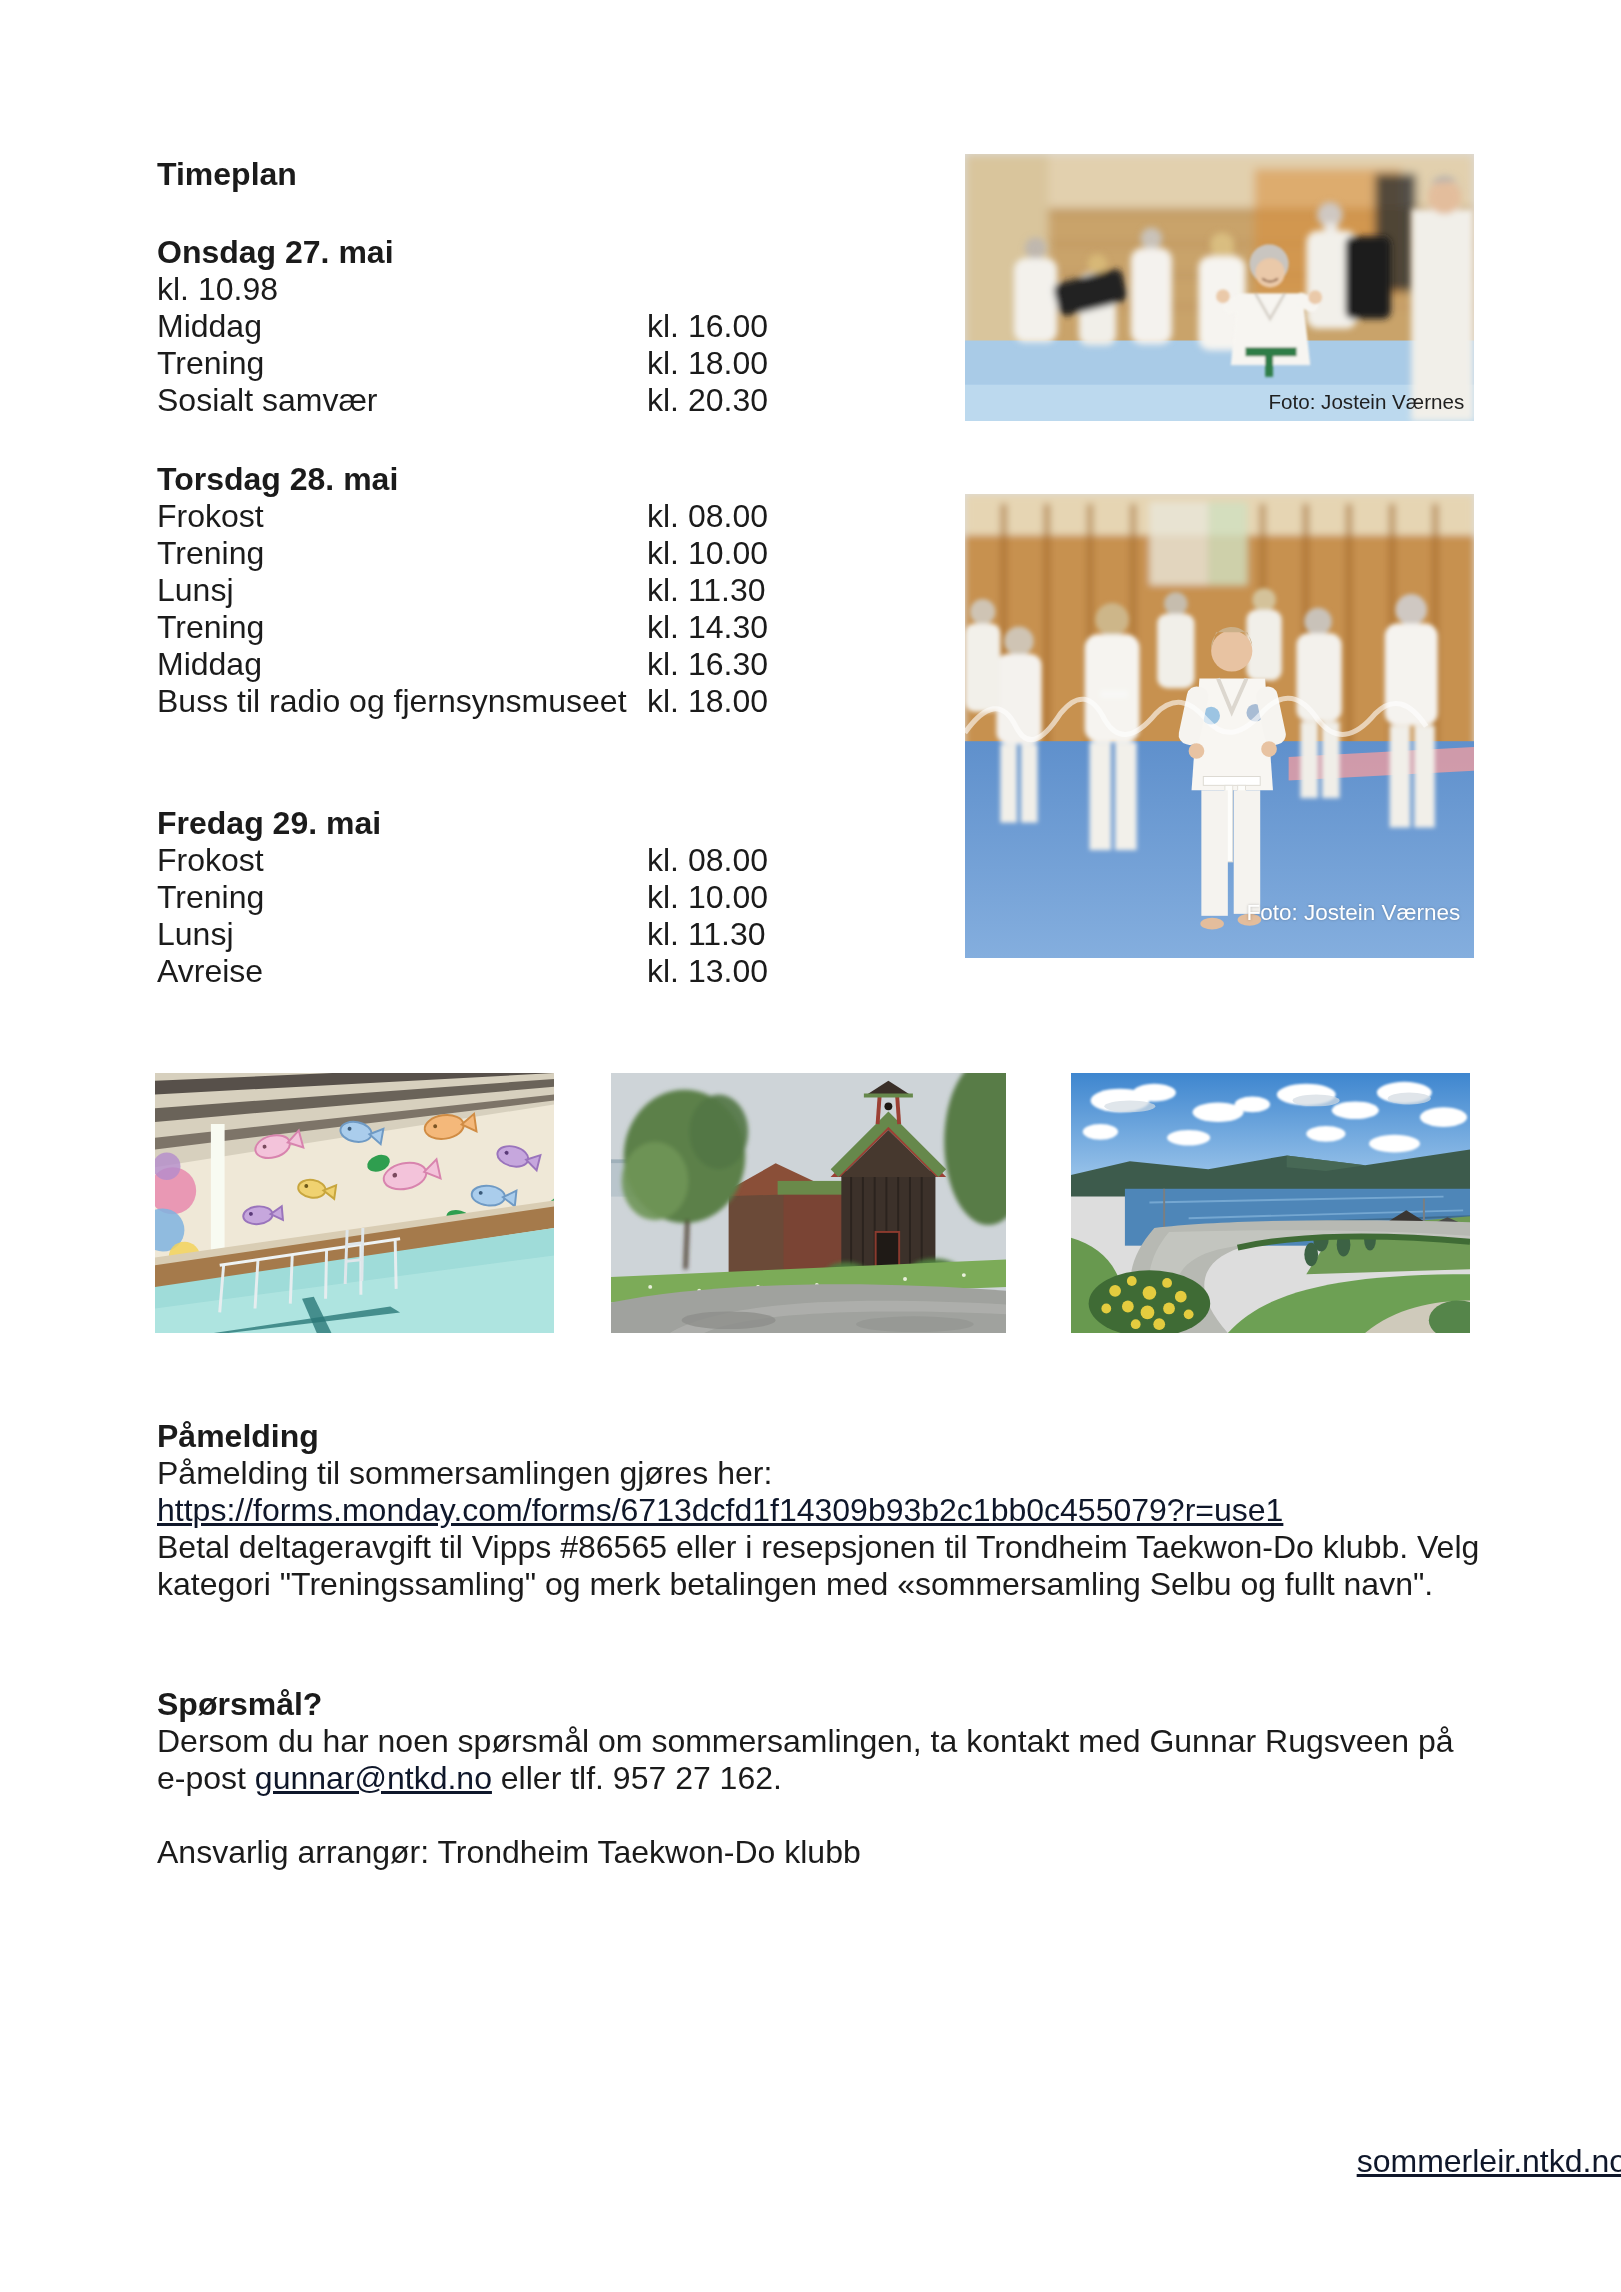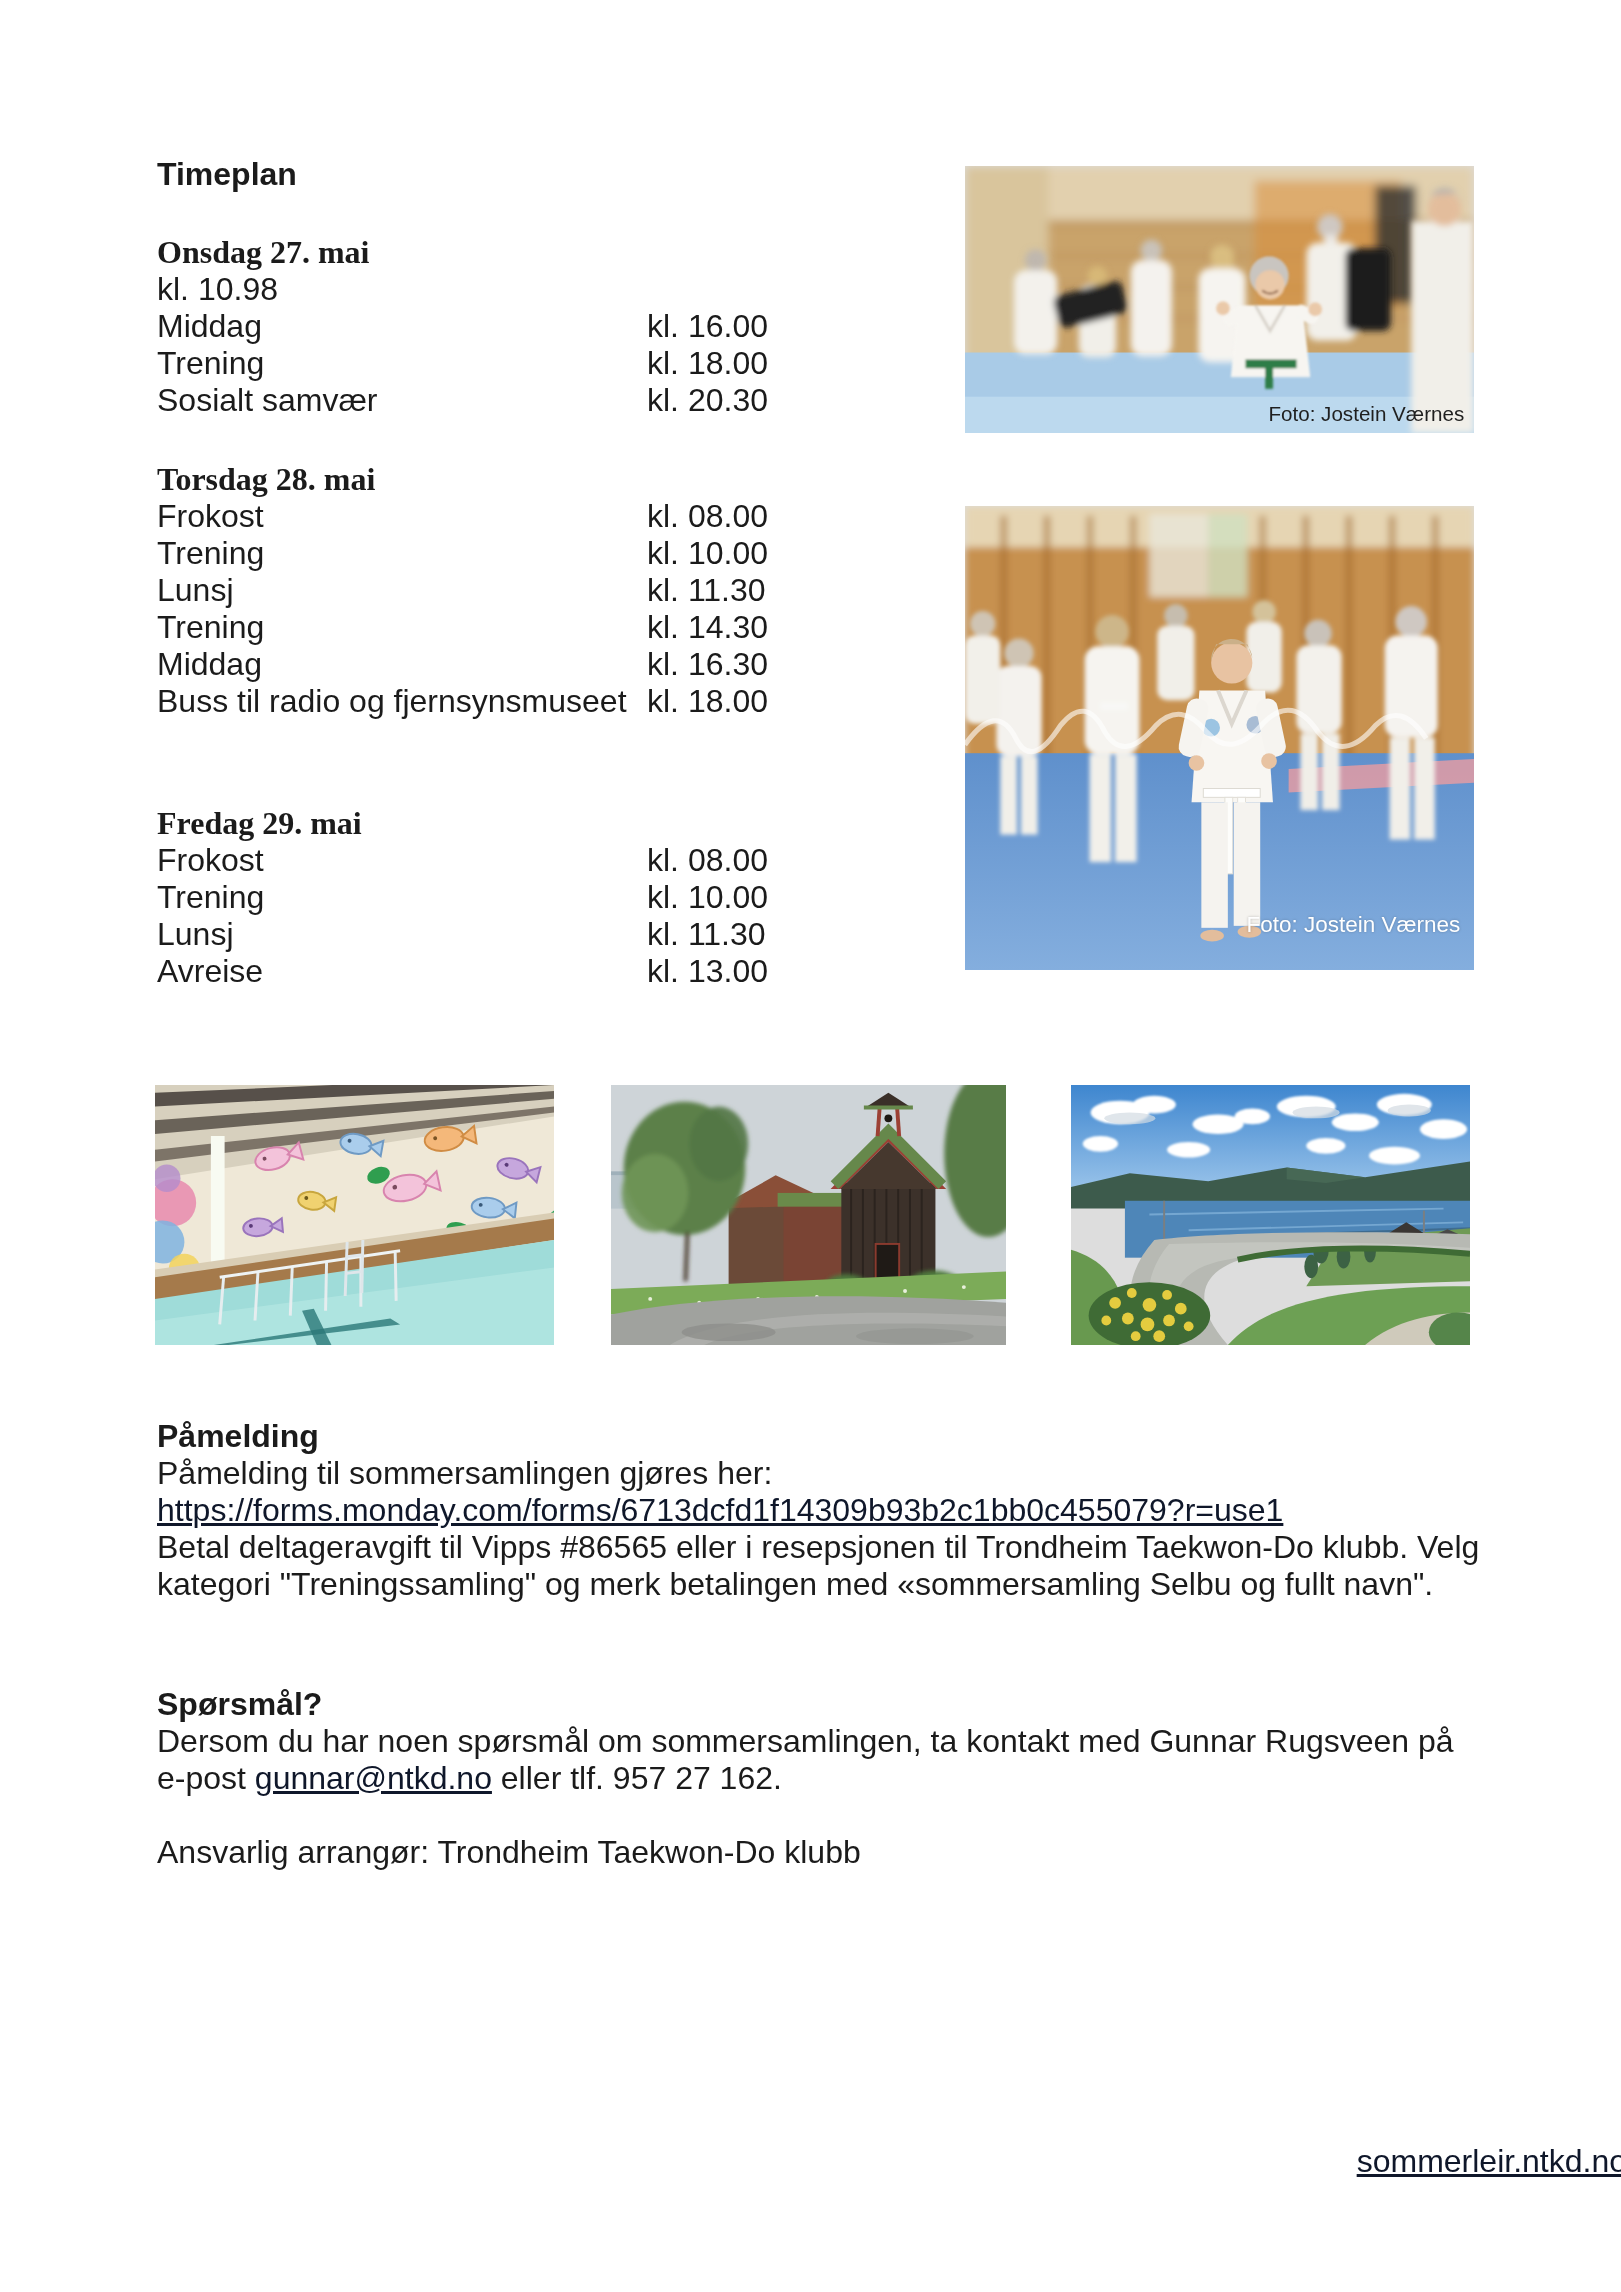--- a/index.html
+++ b/index.html
@@ -7,27 +7,27 @@
     position:relative;
     width:1621px;height:2293px;
     background:#ffffff;
     font-family:"Liberation Sans", sans-serif;
     font-size:32px;line-height:37px;color:#1b1b1b;
     overflow:hidden;
     padding-left:6px;
   }
   .abs{position:absolute;}
   .bold{font-weight:bold;}
-  .day-title{font-weight:bold;white-space:nowrap;font-family:Liberation Serif, serif;}
+  .day-title{font-weight:bold;white-space:nowrap;}
   .sched-row{display:flex;}
   .sched-row .act{width:490px;flex:0 0 490px;white-space:nowrap;}
   .sched-row .time{white-space:nowrap;}
   .link{color:#0f172a;text-decoration:underline;cursor:pointer;}
   .para{width:1323px;}
-  .photo{position:absolute;overflow:hidden;background:#dddddd;margin-top:12px;}
+  .photo{position:absolute;overflow:hidden;background:#dddddd;}
   .photo svg{display:block;width:100%;height:100%;}
   .caption-dark{
     position:absolute;right:9.8px;bottom:7.8px;
     font-size:20.6px;line-height:23.5px;color:#1f1f1f;white-space:nowrap;
   }
   .caption-light{
     position:absolute;right:13.7px;bottom:33px;
     font-size:22.5px;line-height:25.5px;color:#ffffff;white-space:nowrap;
     text-shadow:0 0 2.9px rgba(0,0,0,.25);
   }

